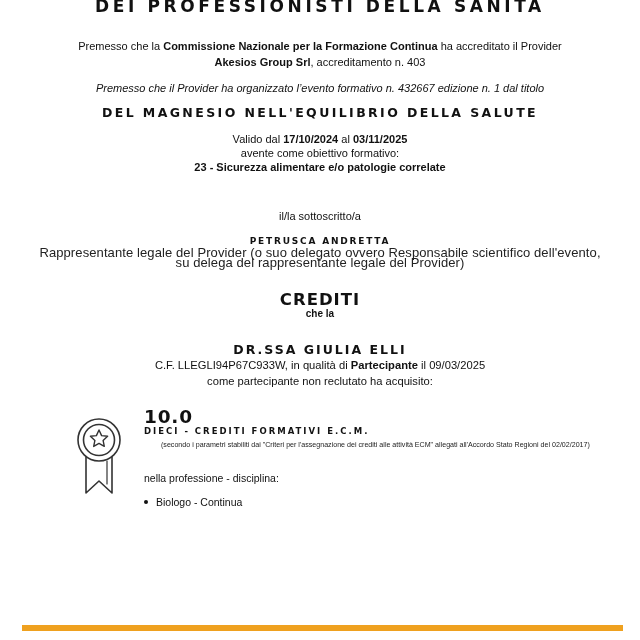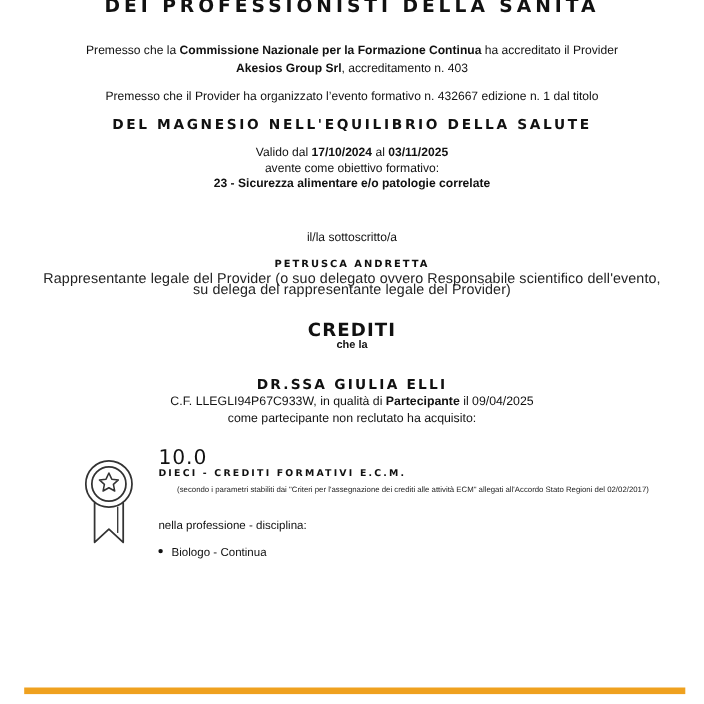--- a/index.html
+++ b/index.html
@@ -9,21 +9,21 @@
   .title-top { top:-4px; font-family:"DejaVu Sans", sans-serif; font-weight:bold; font-size:17px;
                letter-spacing:3.6px; color:#111; }
   .p { font-size:11px; line-height:16px; color:#111; }
   .event-title { font-family:"DejaVu Sans", sans-serif; font-weight:bold; font-size:12.5px;
                  letter-spacing:2.4px; line-height:14px; color:#111; }
   .small { font-size:13px; line-height:10px; color:#222; letter-spacing:0.1px; }
   .wide { font-family:"DejaVu Sans", sans-serif; font-weight:bold; letter-spacing:1.8px; color:#111; }
   .attesta { font-family:"DejaVu Sans", sans-serif; font-weight:bold; font-size:16.5px; letter-spacing:1px; color:#111; }
   b { font-weight:bold; }
   .credits { position:absolute; left:144px; top:408px; width:470px; }
-  .credits-value { font-family:"DejaVu Sans", sans-serif; font-size:18.5px; font-weight:400;
+  .credits-value { font-family:"DejaVu Sans", sans-serif; font-size:18.5px; font-weight:700;
                    letter-spacing:0.8px; line-height:18px; color:#111; }
   .credits-label { font-family:"DejaVu Sans", sans-serif; font-weight:bold; font-size:8.5px;
                    letter-spacing:2px; line-height:11px; color:#111; }
   .credits-note { font-size:7.1px; line-height:10px; color:#222; margin-top:3px;padding-left:17px; }
   .profession { position:absolute; left:144px; top:472px; font-size:10.5px; color:#111; }
   .bullet-item { position:absolute; left:144px; top:496px; font-size:10.5px; color:#111; }
   .bullet-item .dot { display:inline-block; width:4px; height:4px; border-radius:50%; background:#111;
                       margin-right:8px; vertical-align:middle; position:relative; top:-1px; }
   .badge { position:absolute; left:76px; top:404px; width:50px; height:96px; }
   .gold-bar { position:absolute; left:22px; top:625px; width:601px; height:6px; }
@@ -33,21 +33,21 @@
 
 <div>
 
   <div class="abs title-top">DEI PROFESSIONISTI DELLA SANITA</div>
 
   <div class="abs p" style="top:38px;">
     <span>Premesso che la </span><b>Commissione Nazionale per la Formazione Continua</b><span> ha accreditato il Provider</span><br>
     <b>Akesios Group Srl</b><span>, accreditamento n. 403</span>
   </div>
 
-  <div class="abs p" style="top:80px;">Premesso che il Provider ha organizzato l’evento formativo n. 432667 edizione n. 1 dal titolo</div>
+  <div class="abs p" style="top:80px;font-style:italic;">Premesso che il Provider ha organizzato l’evento formativo n. 432667 edizione n. 1 dal titolo</div>
 
   <div class="abs event-title" style="top:106px;">
     <div>DEL MAGNESIO NELL'EQUILIBRIO DELLA SALUTE</div>
   </div>
 
   <div class="abs p" style="top:132px; line-height:14px;">
     <span>Valido dal </span><b>17/10/2024</b><span> al </span><b>03/11/2025</b>
   </div>
   <div class="abs p" style="top:146px; line-height:14px;">avente come obiettivo formativo:</div>
   <div class="abs p" style="top:160px; line-height:14px; font-weight:bold;">23 - Sicurezza alimentare e/o patologie correlate</div>
@@ -57,21 +57,21 @@
   <div class="abs small" style="top:248px;">
     <div>Rappresentante legale del Provider (o suo delegato ovvero Responsabile scientifico dell'evento,</div>
     <div>su delega del rappresentante legale del Provider)</div>
   </div>
 
   <div class="abs attesta" style="top:290px;">CREDITI</div>
   <div class="abs" style="top:308px; font-size:10px; font-weight:bold; color:#111;">che la</div>
 
   <div class="abs wide" style="top:342px; font-size:12.5px; letter-spacing:2px;">DR.SSA GIULIA ELLI</div>
   <div class="abs p" style="top:357px; font-size:11.2px;">
-    <span>C.F. LLEGLI94P67C933W, in qualità di </span><b>Partecipante</b><span> il </span><span>09/04/2025</span>
+    <span>C.F. LLEGLI94P67C933W, in qualità di </span><b>Partecipante</b><span> il </span><span>09/03/2025</span>
   </div>
   <div class="abs p" style="top:373px; font-size:11.2px;">come partecipante non reclutato ha acquisito:</div>
 
   <svg class="badge" viewBox="0 0 50 96" fill="none" stroke="#333" stroke-width="1.6" stroke-linejoin="round" stroke-linecap="round">
     <circle cx="23" cy="36" r="21"></circle>
     <circle cx="23" cy="36" r="15.5"></circle>
     <path d="M23 26 l2.6 5.6 6 .7 -4.5 4.1 1.2 6 -5.3 -3 -5.3 3 1.2 -6 -4.5 -4.1 6 -.7z" stroke-width="1.4"></path>
     <path d="M10 53 V89 L23 77 L36 89 V53"></path>
     <path d="M31 57 V80" stroke-width="1.2"></path>
   </svg>

